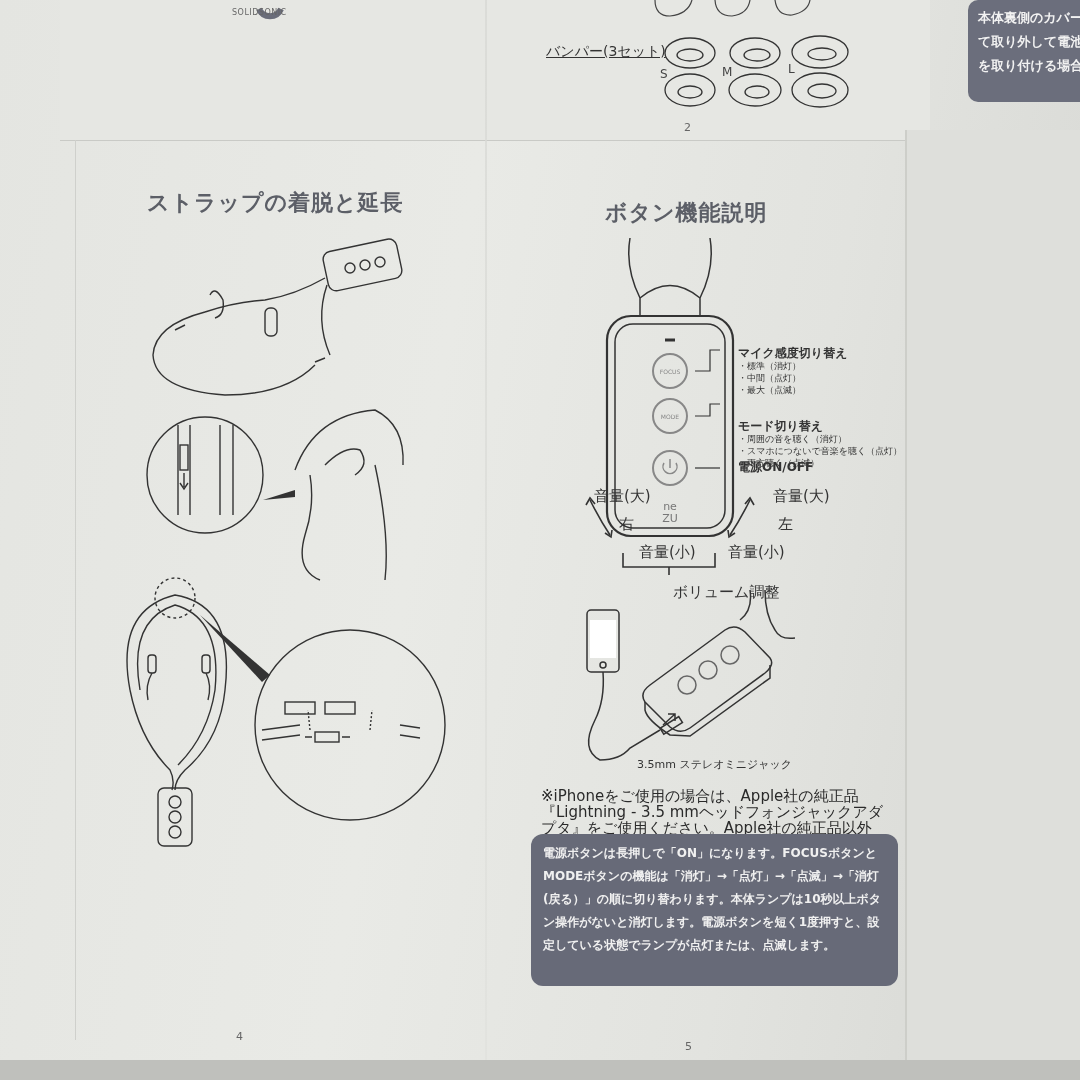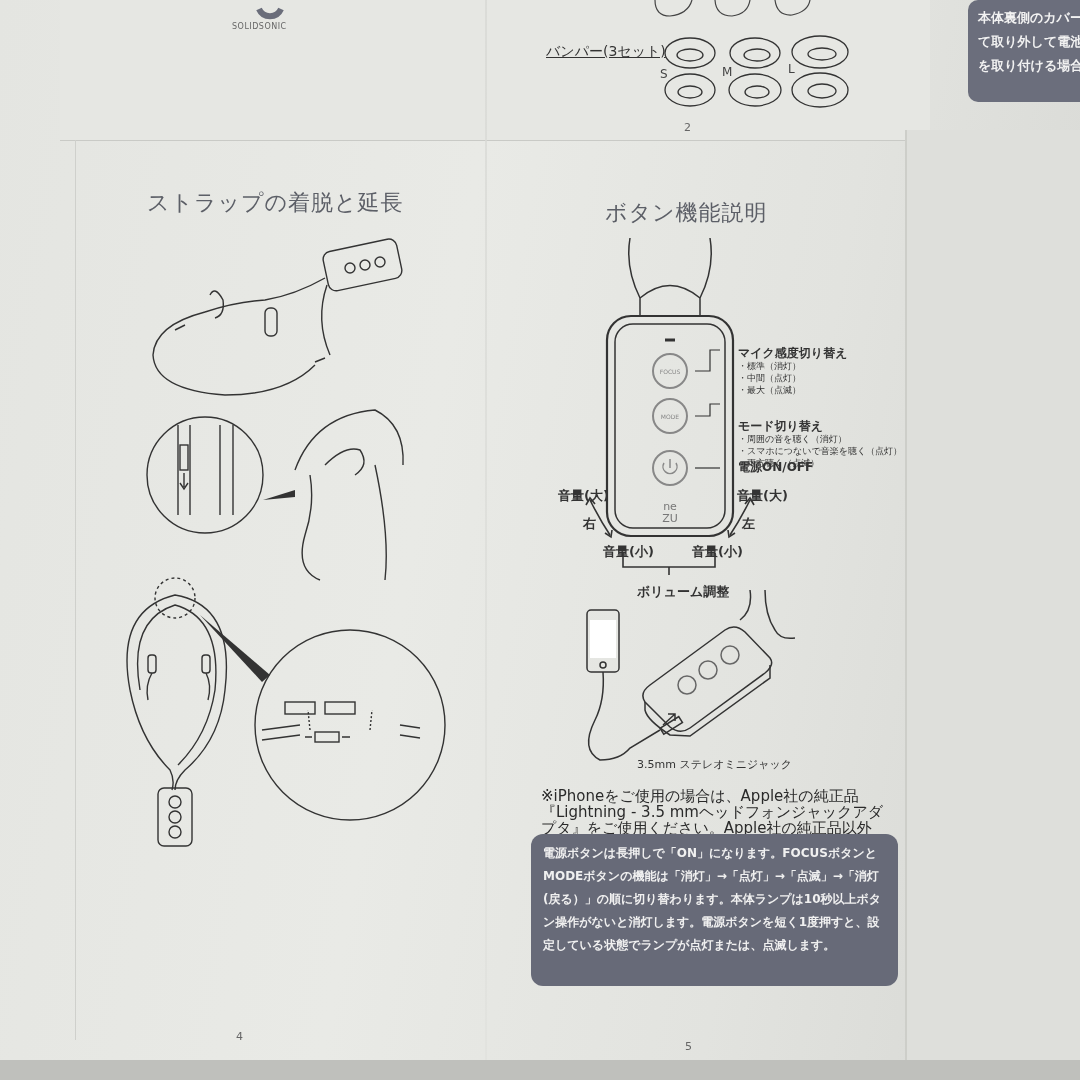--- a/index.html
+++ b/index.html
@@ -6,33 +6,33 @@
   body{width:1080px;height:1080px;overflow:hidden;background:#d9dad6;font-family:"DejaVu Sans",sans-serif;position:relative;}
   .sheet{position:absolute;left:0;top:0;width:1080px;height:1080px;background:linear-gradient(100deg,#e4e5e1 0%,#e9eae6 40%,#e2e3df 70%,#d6d7d3 100%);}
   .top-panel{position:absolute;left:60px;top:0;width:870px;height:140px;background:#e6e7e3;border-bottom:1px solid #c9cac6;}
   .fold-left{position:absolute;left:75px;top:140px;width:1px;height:900px;background:#cfd0cc;}
   .fold-mid{position:absolute;left:485px;top:0;width:2px;height:1080px;background:linear-gradient(#d8d9d5,#e1e2de);opacity:.8;}
   .fold-right{position:absolute;left:905px;top:130px;width:2px;height:950px;background:#cdcec9;}
   .right-strip{position:absolute;left:907px;top:130px;width:173px;height:950px;background:#dedfdb;}
   .bottom-edge{position:absolute;left:0;top:1060px;width:1080px;height:20px;background:#bfc0bc;}
 
   .logo{position:absolute;left:245px;top:0;width:50px;height:40px;}
-  .logo-text{position:absolute;left:232px;top:22px;font-size:8px;color:#666;letter-spacing:.5px;}
+  .logo-text{position:absolute;left:232px;top:8px;font-size:8px;color:#666;letter-spacing:.5px;}
 
   .bumper-label{position:absolute;left:546px;top:43px;font-size:14px;color:#333;text-decoration:underline;}
   .size{position:absolute;font-size:12px;color:#444;}
   .page-num{position:absolute;font-size:11px;color:#666;}
 
   .top-right-box{position:absolute;left:968px;top:0;width:130px;height:102px;background:#6b6e7c;border-radius:10px;color:#f2f2f2;font-size:13px;line-height:24px;padding:6px 10px;box-sizing:border-box;font-weight:bold;}
 
-  .h-title{position:absolute;font-size:22px;font-weight:normal;color:#5c5f67;letter-spacing:1px;}
+  .h-title{position:absolute;font-size:22px;font-weight:bold;color:#5c5f67;letter-spacing:1px;}
 
   .callout{position:absolute;font-size:9px;color:#333;line-height:12px;}
   .callout b{font-size:12px;}
-  .vol{position:absolute;font-size:13px;color:#333;font-weight:bold;}
+  .vol{position:absolute;font-size:15px;color:#333;font-weight:normal;margin-left:36px;}
 
   .note{position:absolute;left:541px;top:788px;width:345px;font-size:15px;line-height:16px;color:#2a2a2a;}
 
   .box{position:absolute;background:#676a78;color:#f0f0f0;border-radius:12px;font-weight:bold;font-size:12.5px;line-height:23.5px;padding:8px 12px;box-sizing:border-box;}
   .box-left{left:88px;top:856px;width:318px;height:148px;}
   .box-right{left:531px;top:834px;width:367px;height:152px;font-size:12px;line-height:23px;}
 
   svg{position:absolute;overflow:visible;}
 </style>
 </head>

